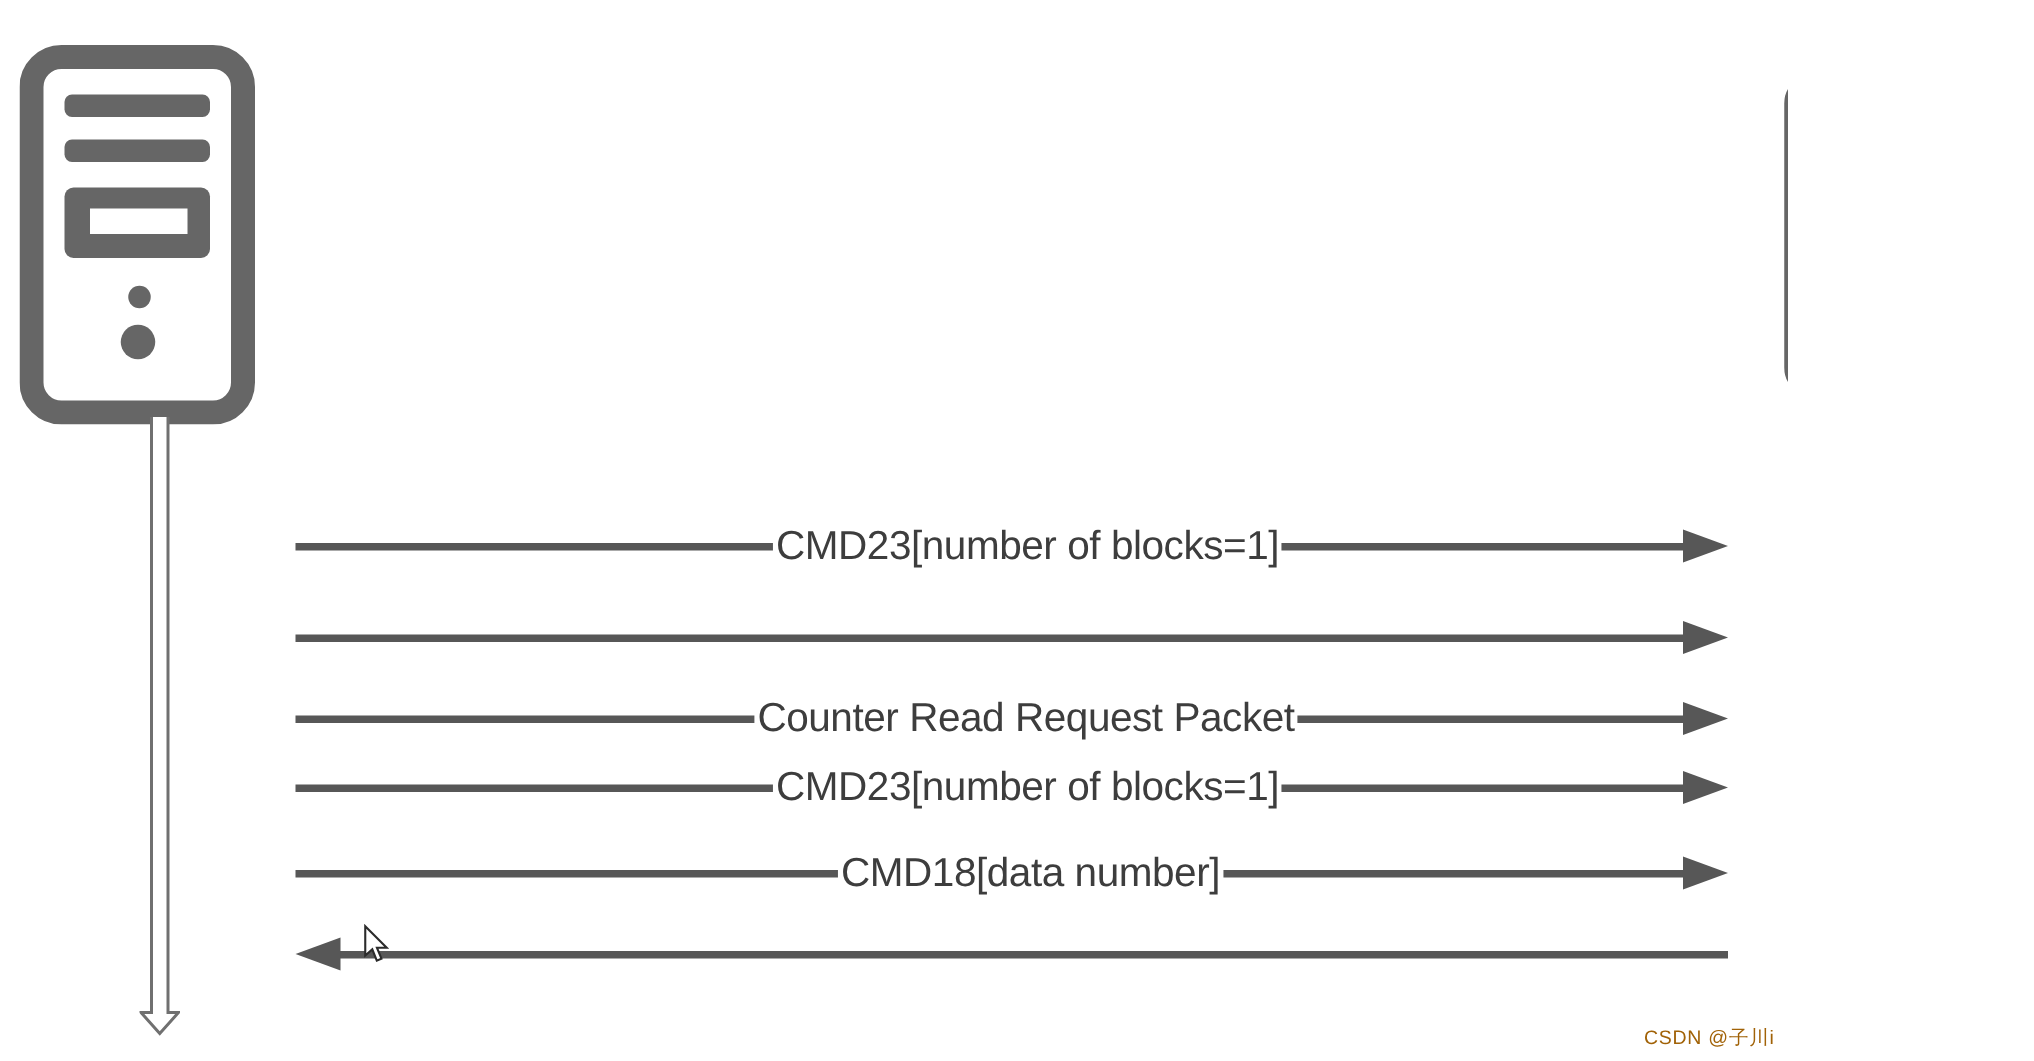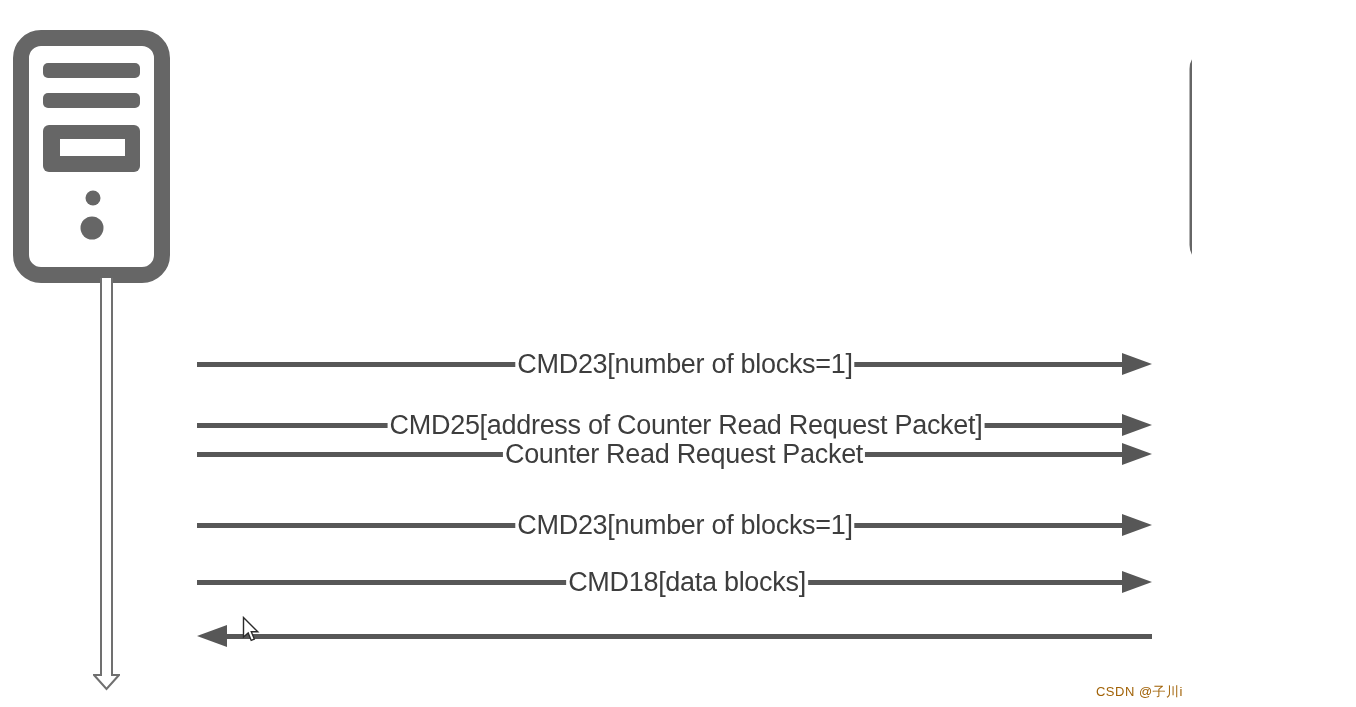--- a/index.html
+++ b/index.html
@@ -64,39 +64,38 @@
 
   <div class="msg" style="top:346px">
     <div class="line"></div>
     <div class="head right"></div>
     <span class="lbl" style="left:488px">CMD23[number of blocks=1]</span>
   </div>
 
   <div class="msg" style="top:407px">
     <div class="line"></div>
     <div class="head right"></div>
-    <span class="lbl" style="left:489px">CMD25[address of Counter Read Request Packet]</span>
   </div>
 
-  <div class="msg" style="top:436px">
+  <div class="msg" style="top:461px">
     <div class="line"></div>
     <div class="head right"></div>
     <span class="lbl" style="left:487px">Counter Read Request Packet</span>
   </div>
 
   <div class="msg" style="top:507px">
     <div class="line"></div>
     <div class="head right"></div>
     <span class="lbl" style="left:488px">CMD23[number of blocks=1]</span>
   </div>
 
   <div class="msg" style="top:564px">
     <div class="line"></div>
     <div class="head right"></div>
-    <span class="lbl" style="left:490px">CMD18[data blocks]</span>
+    <span class="lbl" style="left:490px">CMD18[data number]</span>
   </div>
 
   <div class="msg left" style="top:618px">
     <div class="line"></div>
     <div class="head leftp"></div>
   </div>
 
   <svg style="position:absolute;left:242px;top:616px" width="18" height="28" viewBox="0 0 18 28">
     <path d="M1.5,1.5 L1.5,21 L6.2,16.9 L9.2,24.4 L12.3,23.1 L9.3,15.8 L15.8,15.8 Z" fill="#ffffff" stroke="#2b2b2b" stroke-width="1.4" stroke-linejoin="miter"></path>
   </svg>

